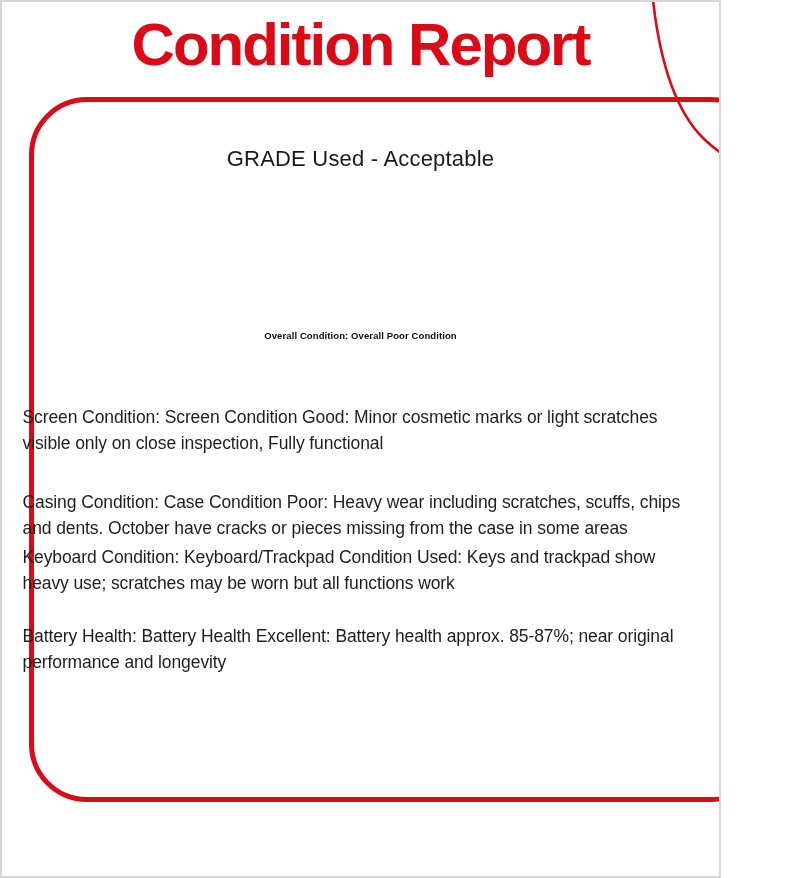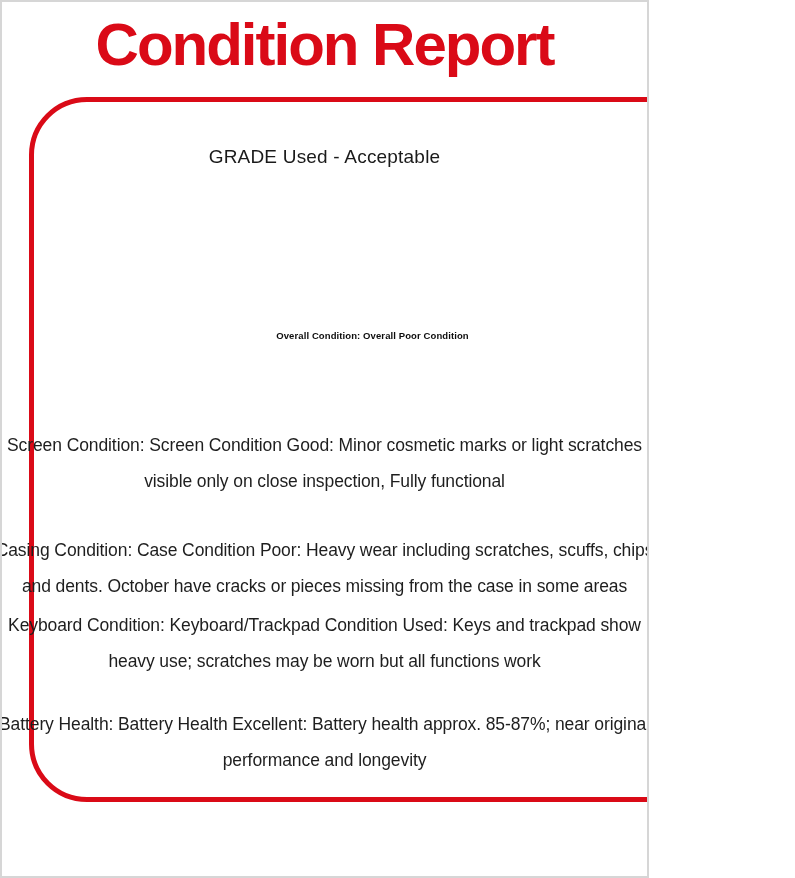--- a/index.html
+++ b/index.html
@@ -3,21 +3,21 @@
 <meta charset="utf-8">
 <style>
   :root{
     --red:#da0a17;
     --body-text:#1e1e1e;
     --frame:#d6d6d6;
   }
   html,body{margin:0;padding:0;background:#fff;}
   .page{
     position:relative;
-    width:649px;
+    width:721px;
     height:878px;
     background:#ffffff;
     box-sizing:border-box;
     border:2px solid var(--frame);
     overflow:hidden;
     font-family:"Liberation Sans","DejaVu Sans",sans-serif;
   }
   .title{
     position:absolute;
     top:8px;
@@ -46,48 +46,46 @@
     border:5px solid var(--red);
     border-radius:58px;
     background:transparent;
   }
   .grade-heading{
     position:absolute;
     top:144px;
     left:0;
     width:100%;
     text-align:center;
-    font-size:19px;
+    font-size:22px;
     color:#1a1a1a;
     letter-spacing:0.2px;
   }
   .overall-condition{
     position:absolute;
     top:328px;
     left:0;
     width:100%;
     text-align:center;
     font-size:9.5px;
     font-weight:600;
     color:#0d0d0d;
     letter-spacing:0.1px;
-    padding-left:48px;
   }
   .paragraphs{
     position:absolute;
     top:402px;
     left:50%;
     transform:translateX(-50%);
     width:676px;
-    text-align:center;
+    text-align:left;
     font-size:17.5px;
-    line-height:36px;
+    line-height:26px;
     color:var(--body-text);
     letter-spacing:-0.1px;
-    margin-top:23px;
   }
   .paragraphs p{margin:0;}
   .para-casing{margin-top:33px !important;}
   .para-keyboard{margin-top:3px !important;}
   .para-battery{margin-top:27px !important;}
 </style>
 </head>
 <body>
 
 <div class="page">

